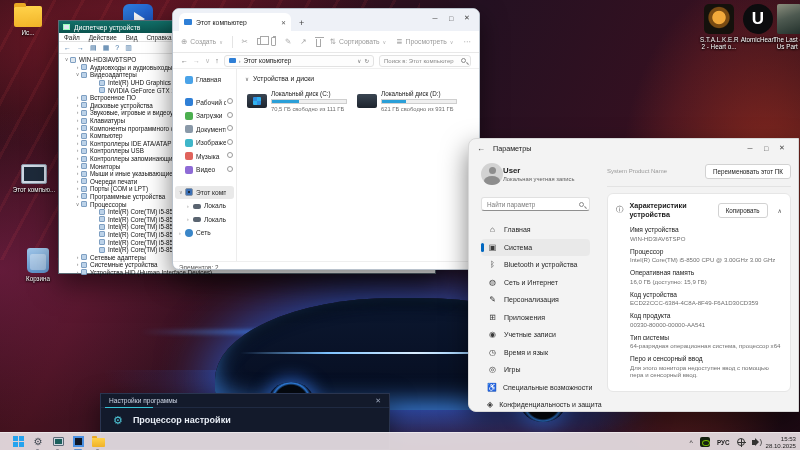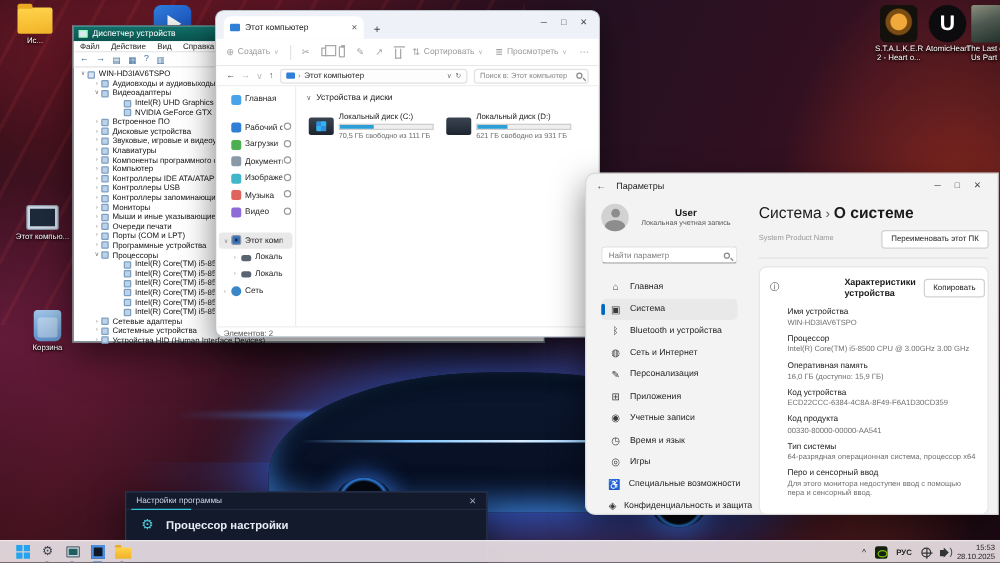--- a/index.html
+++ b/index.html
@@ -145,21 +145,21 @@
   .x-status { height:12px; border-top:1px solid #efefef; display:flex; align-items:center; padding-left:6px; }
   .x-status .st { font-size:6.3px; color:#555; }
 
   
   #settings { left:468px; top:138px; width:331px; height:274px; background:#f3f3f3; border-radius:8px 0 0 8px; border:1px solid #d8d8d8; z-index:5; overflow:hidden; }
   .s-title { height:18px; display:flex; align-items:center; padding:0 8px; }
   .s-title .back { font-size:8px; color:#333; margin-right:8px; }
   .s-title .t { font-size:7.2px; color:#1a1a1a; }
   .s-title .wctl { margin-left:auto; }
   .s-left { position:absolute; left:0; top:18px; width:131px; bottom:0; padding:6px 0 0 12px; }
-  .s-user { display:flex; align-items:center; gap:10px;text-align:center; }
+  .s-user { display:flex; align-items:center; gap:0; }
   .avatar { width:22px; height:22px; border-radius:50%; background:#d2d2d2; position:relative; overflow:hidden; flex:none; }
   .avatar::before { content:""; position:absolute; left:7.5px; top:4px; width:7px; height:7px; border-radius:50%; background:#8d8d8d; }
   .avatar::after { content:""; position:absolute; left:3px; top:13px; width:16px; height:10px; border-radius:50%; background:#8d8d8d; }
   .s-user .un { font-size:7.8px; font-weight:bold; color:#1a1a1a; }
   .s-user .us { font-size:5.8px; color:#5c5c5c; margin-top:1px; }
   .s-search { margin:12px 10px 0 0; height:14px; background:#fff; border:1px solid #e0e0e0; border-bottom-color:#8f8f8f; border-radius:3px; display:flex; align-items:center; padding:0 5px; }
   .s-search .ph { flex:1; font-size:6.4px; color:#7c7c7c; }
   .s-nav { margin-top:10px; }
   .snav-row { height:17.5px; display:flex; align-items:center; gap:6px; padding-left:6px; margin-right:10px; border-radius:4px; position:relative; }
   .snav-row.sel { background:#e9e9e9; }
@@ -170,21 +170,21 @@
   .s-bc { margin-top:6px; font-size:12.5px; color:#1a1a1a; }
   .s-bc .root { font-weight:normal; } .s-bc .sep { color:#5a5a5a; margin:0 3px; font-size:11px; } .s-bc .page { font-weight:bold; }
   .s-scrollrow { margin-top:7px; display:flex; align-items:center; }
   .s-scrollrow .cutline { font-size:6px; color:#9a9a9a; line-height:7px; }
   .s-btn { background:#fff; border:1px solid #d2d2d2; border-radius:3px; font-size:6.3px; color:#1a1a1a; padding:3px 7px; white-space:nowrap; }
   .s-scrollrow .s-btn { margin-left:auto; }
   .s-hr { height:1px; background:#e3e3e3; margin-top:7px; }
   .s-card { margin-top:6px; background:#fff; border:1px solid #e6e6e6; border-radius:6px; padding:7px 8px 7px 8px; }
   .s-card-head { display:flex; align-items:center; gap:6px; }
   .s-card-head .inf { font-size:7.5px; color:#444; }
-  .s-card-head .ct { font-size:7.2px; font-weight:bold; color:#1a1a1a; flex:1;margin-left:46px; }
+  .s-card-head .ct { font-size:7.2px; font-weight:bold; color:#1a1a1a; flex:1; }
   .s-card-head .chup { font-size:6px; color:#555; margin-left:4px; }
   .s-fields { margin:7px 0 0 14px; }
   .sfield { margin-bottom:5.5px; }
   .sflabel { font-size:6.6px; color:#1a1a1a; }
   .sfvalue { font-size:6.1px; color:#707070; margin-top:1.5px; max-width:158px; line-height:7.5px; }
 
   
   #progset { left:100px; top:393px; width:290px; height:57px; background:#131a2b; border:1px solid #2a3550; z-index:4; }
   .p-tabs { height:14px; display:flex; align-items:center; padding:0 8px; border-bottom:1px solid #1f2a42; position:relative; }
   .p-tab { font-size:6.6px; color:#cdd5e4; }
@@ -737,23 +737,20 @@
             <span class="snav-label">Специальные возможности</span>
           </div>
 
           <div class="snav-row">
             <span class="snav-ic">◈</span>
             <span class="snav-label">Конфиденциальность и защита</span>
           </div>
         </div>
     </div>
     <div class="s-content">
-      <div class="s-bc">
-        <span class="root">Система</span><span class="sep">›</span><span class="page">О системе</span>
-      </div>
       <div class="s-scrollrow">
         <span class="cutline">System Product Name</span>
         <span class="s-btn">Переименовать этот ПК</span>
       </div>
       <div class="s-hr"></div>
       <div class="s-card">
         <div class="s-card-head">
           <span class="inf">ⓘ</span>
           <span class="ct">Характеристики устройства</span>
           <span class="s-btn">Копировать</span>

